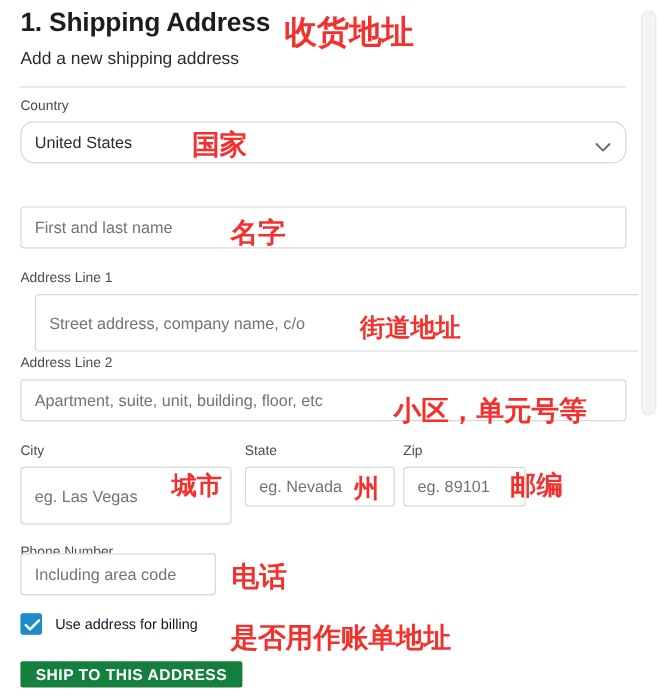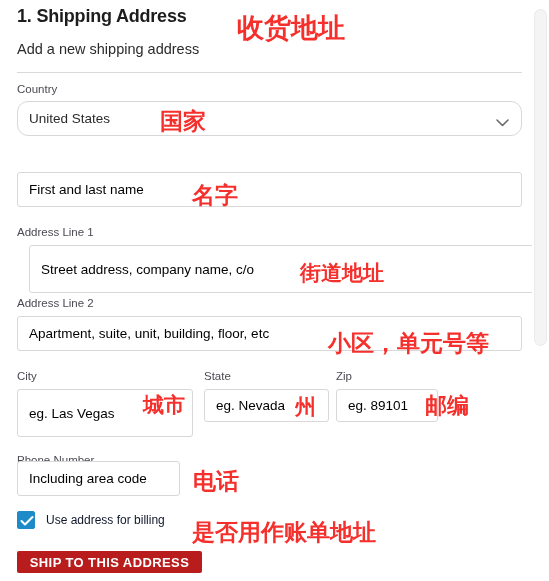--- a/index.html
+++ b/index.html
@@ -23,21 +23,21 @@
     width: 549px;
     height: 581px;
     background: #fff;
   }
 
   
   .page-title {
     position: absolute;
     left: 17px;
     top: 6px;
-    font-size: 18px;
+    font-size: 22px;
     font-weight: bold;
     color: #1d1d1d;
     letter-spacing: -0.2px;
     white-space: nowrap;
   }
   .page-subtitle {
     position: absolute;
     left: 17px;
     top: 41px;
     font-size: 14.5px;
@@ -63,21 +63,21 @@
   .input-box {
     position: absolute;
     box-sizing: border-box;
     border: 1px solid #d8d8d8;
     border-radius: 3px;
     background: #ffffff;
     display: flex;
     align-items: center;
     padding: 0 11px;
     font-size: 13.5px;
-    color: #000000;
+    color: #737373;
     white-space: nowrap;
     overflow: hidden;
   }
   .input-box.value-filled {
     color: #2b2b2b;
   }
   .select-chevron {
     position: absolute;
     right: 12px;
     top: 50%;
@@ -118,21 +118,21 @@
   }
 
   
   .submit-button {
     position: absolute;
     left: 17px;
     top: 551px;
     width: 185px;
     height: 22px;
     box-sizing: border-box;
-    background: #b91c1c;
+    background: #15803d;
     color: #ffffff;
     font-size: 13px;
     font-weight: bold;
     letter-spacing: 0.4px;
     display: flex;
     align-items: center;
     justify-content: center;
     border: none;
     border-radius: 2px;
     font-family: "Liberation Sans", "DejaVu Sans", sans-serif;

